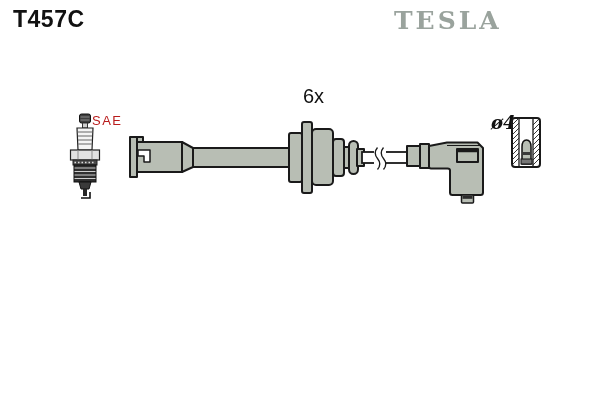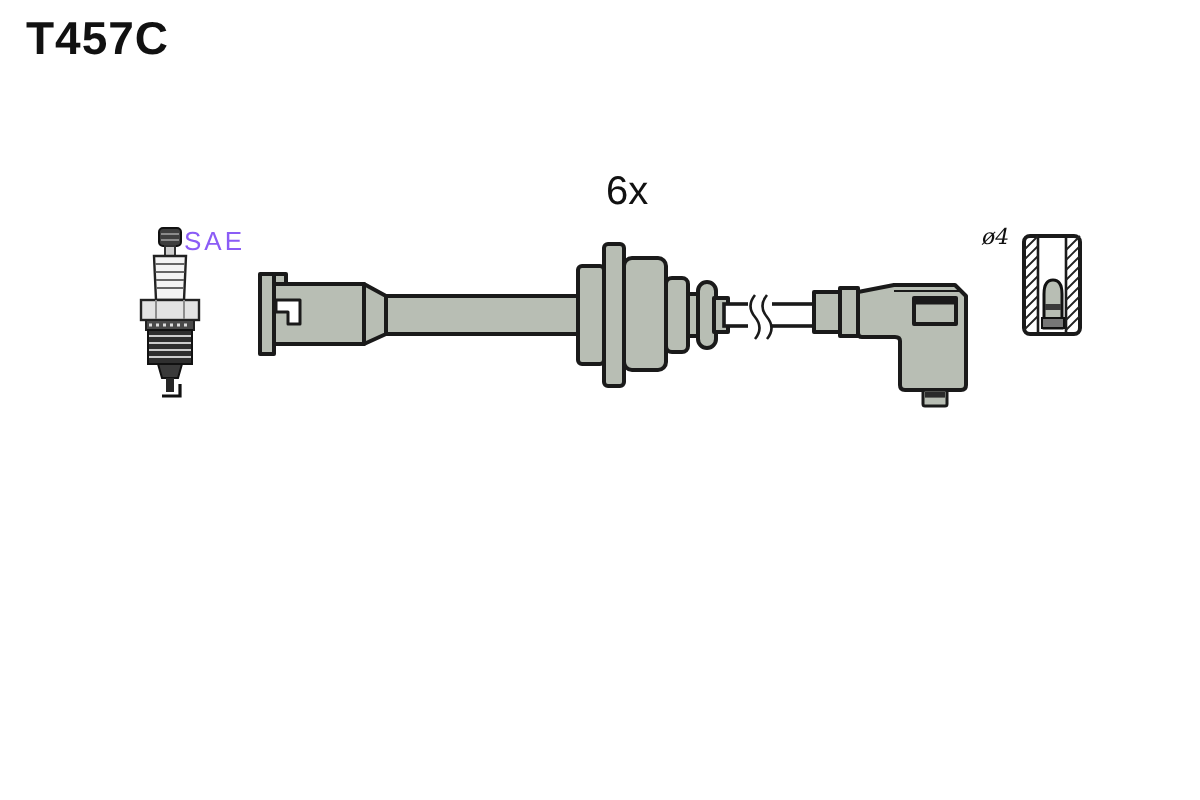--- a/index.html
+++ b/index.html
@@ -16,39 +16,40 @@
     left:14px; top:35px; font-size:11px; color:#1c1c1c; letter-spacing:0.3px;
   }
   .brand {
     left:394px; top:6px; font-family:"DejaVu Serif", serif; font-weight:bold;
     font-size:25px; color:#9aa39d; letter-spacing:3px;
   }
   .qty-label {
     left:303px; top:85px; font-size:20px; color:#111;
   }
   .sae-label {
-    left:92px; top:113px; font-size:13px; color:#8b5cf6; letter-spacing:1.5px;
+    left:92px; top:113px; font-size:13px; color:#b91c1c; letter-spacing:1.5px;
   }
   .dia-label {
-    left:491px; top:112px; font-size:11px; color:#111; font-weight:normal;
+    left:491px; top:112px; font-size:18px; color:#111; font-weight:bold;
     font-style:italic; font-family:"DejaVu Serif", serif;
   }
   .diagram-svg { left:0; top:0; }
   
   .ol   { stroke:#1a1a1a; stroke-width:2; stroke-linejoin:round; }
   .ol15 { stroke:#1a1a1a; stroke-width:1.5; stroke-linejoin:round; }
   .white-fill { fill:#ffffff; }
   .no-stroke { stroke:none; }
 </style>
 </head>
 <body>
 
 <div class="canvas">
 
   <div class="abs part-number">T457C</div>
+  <div class="abs brand">TESLA</div>
   <div class="abs qty-label">6x</div>
   <div class="abs sae-label">SAE</div>
   <div class="abs dia-label">ø4</div>
 
   <svg class="abs diagram-svg" width="600" height="400" viewBox="0 0 600 400">
 
     <g>
       <rect x="79.5" y="114" width="11" height="9" rx="2" fill="#3f3f3f" stroke="#111" stroke-width="1"></rect>
       <line x1="80.5" y1="117" x2="89.5" y2="117" stroke="#8b8b8b" stroke-width="1"></line>
       <line x1="80.5" y1="120" x2="89.5" y2="120" stroke="#8b8b8b" stroke-width="1"></line>

